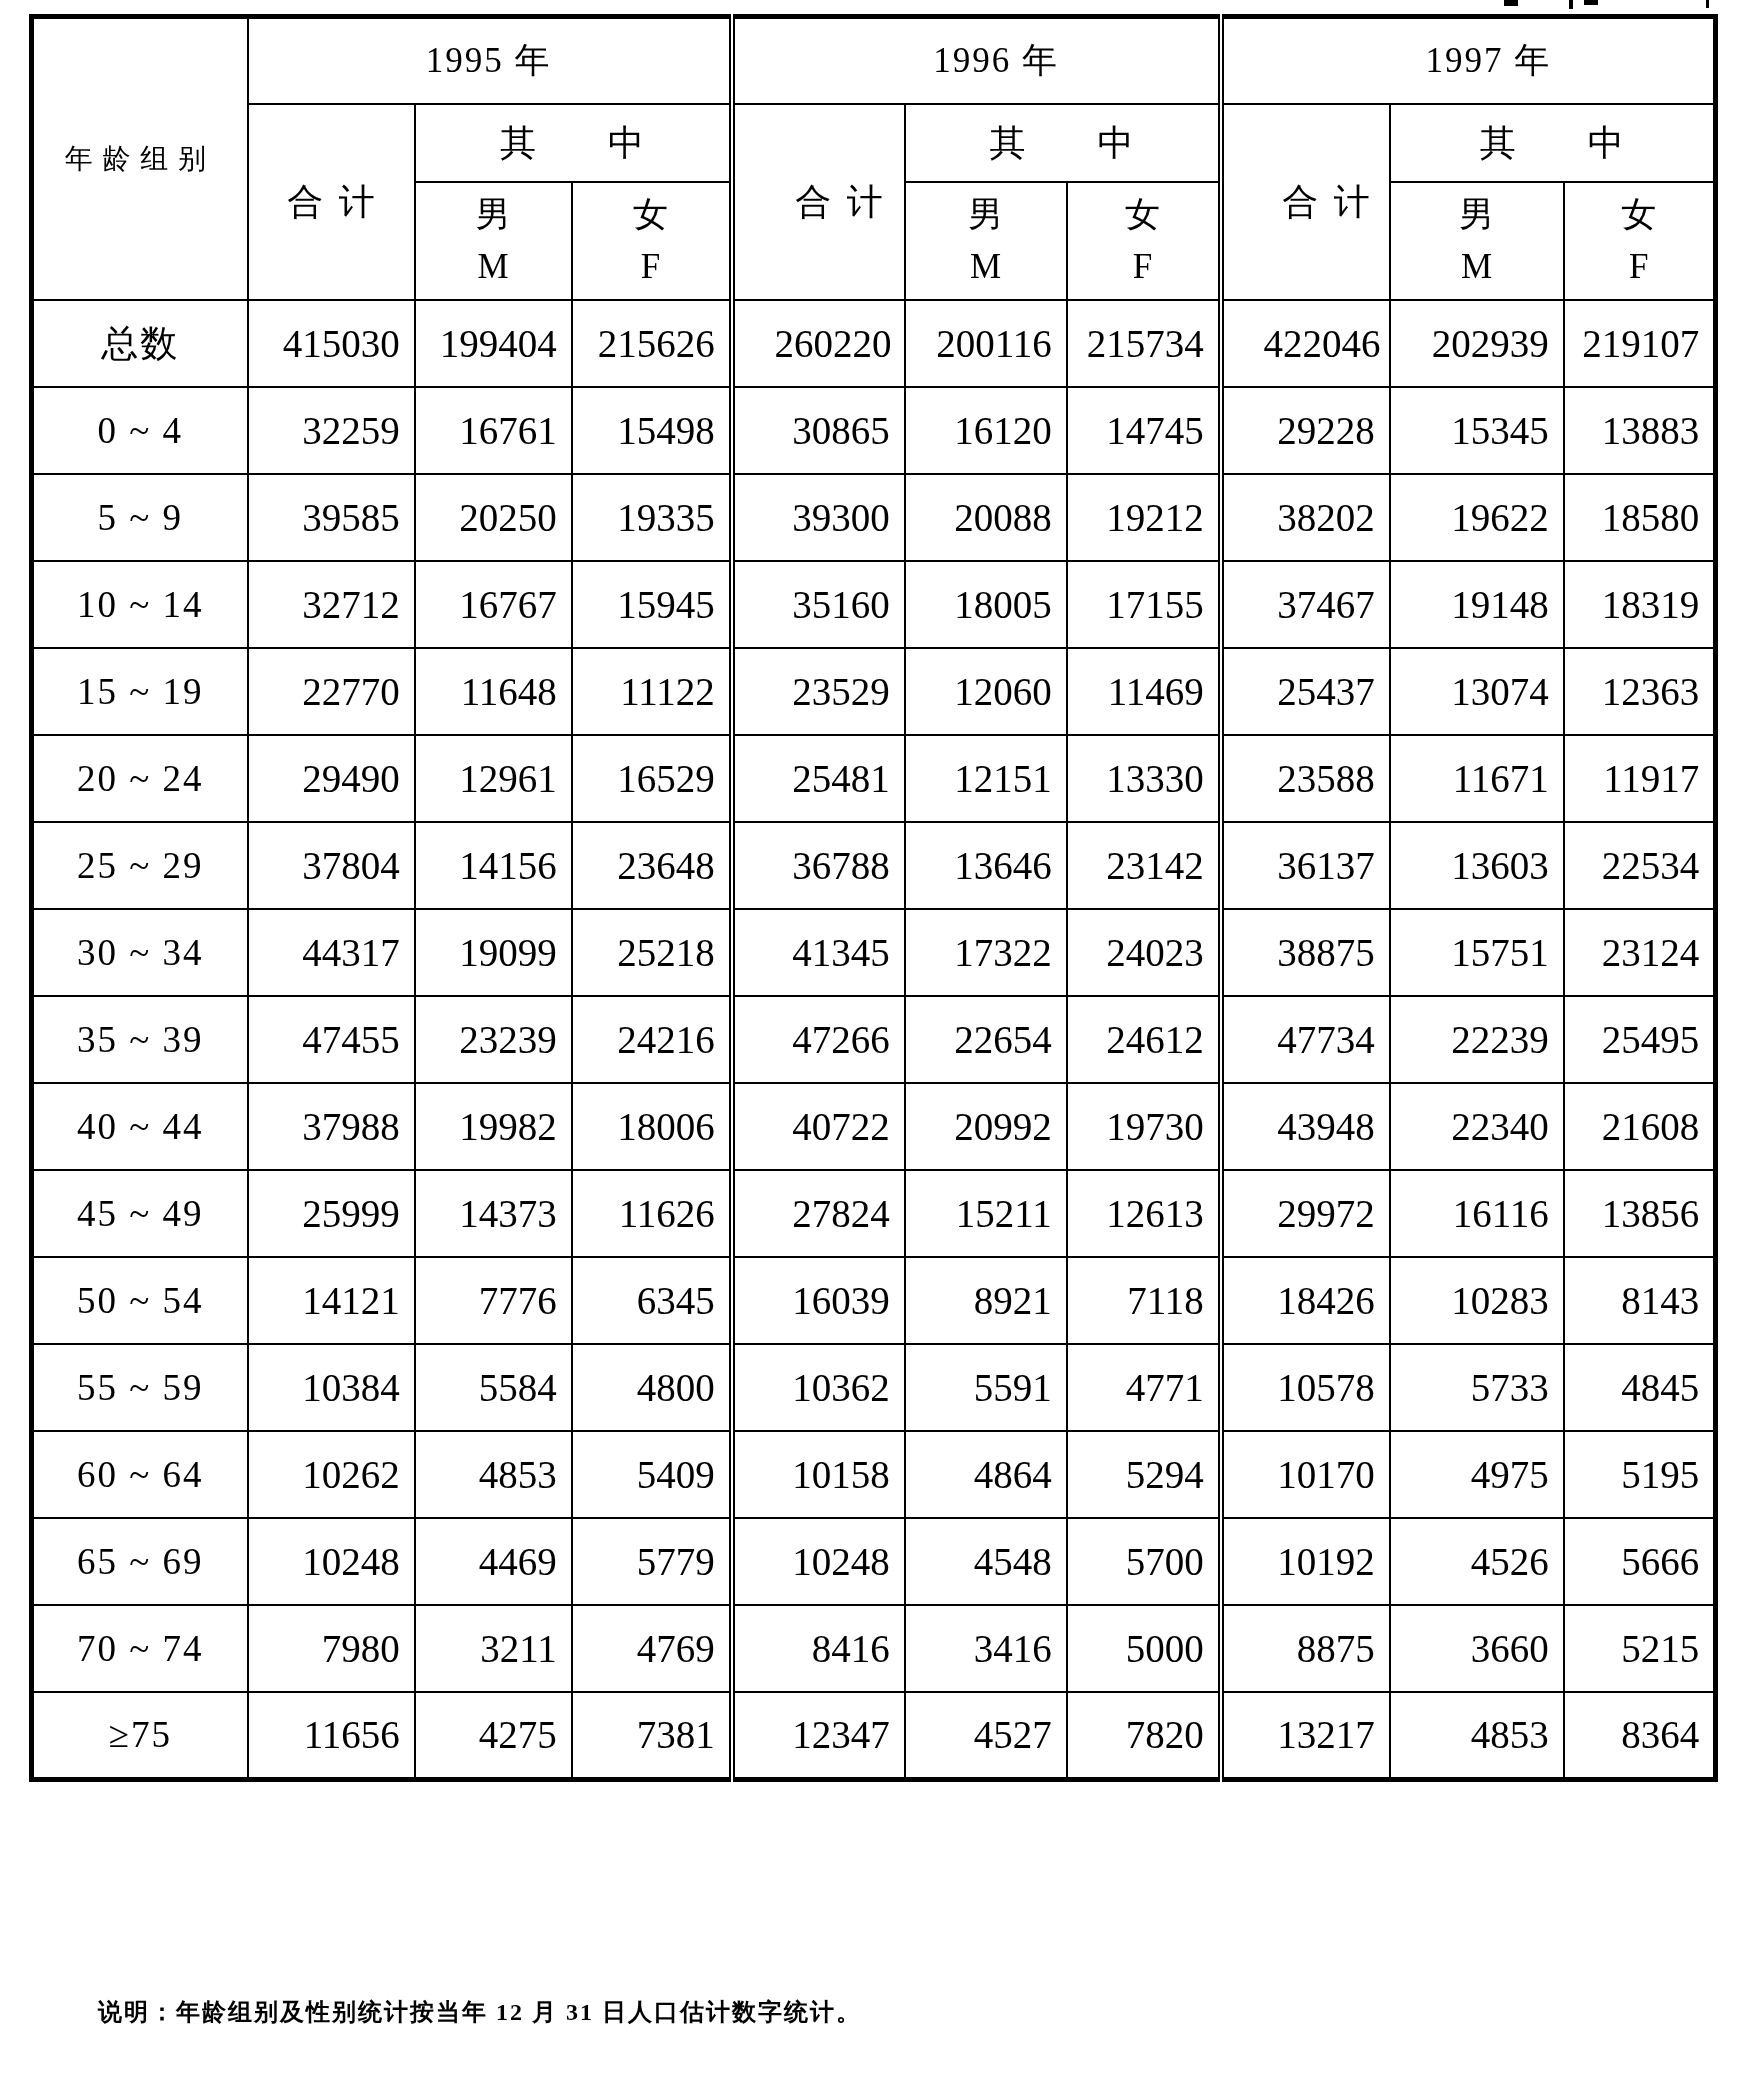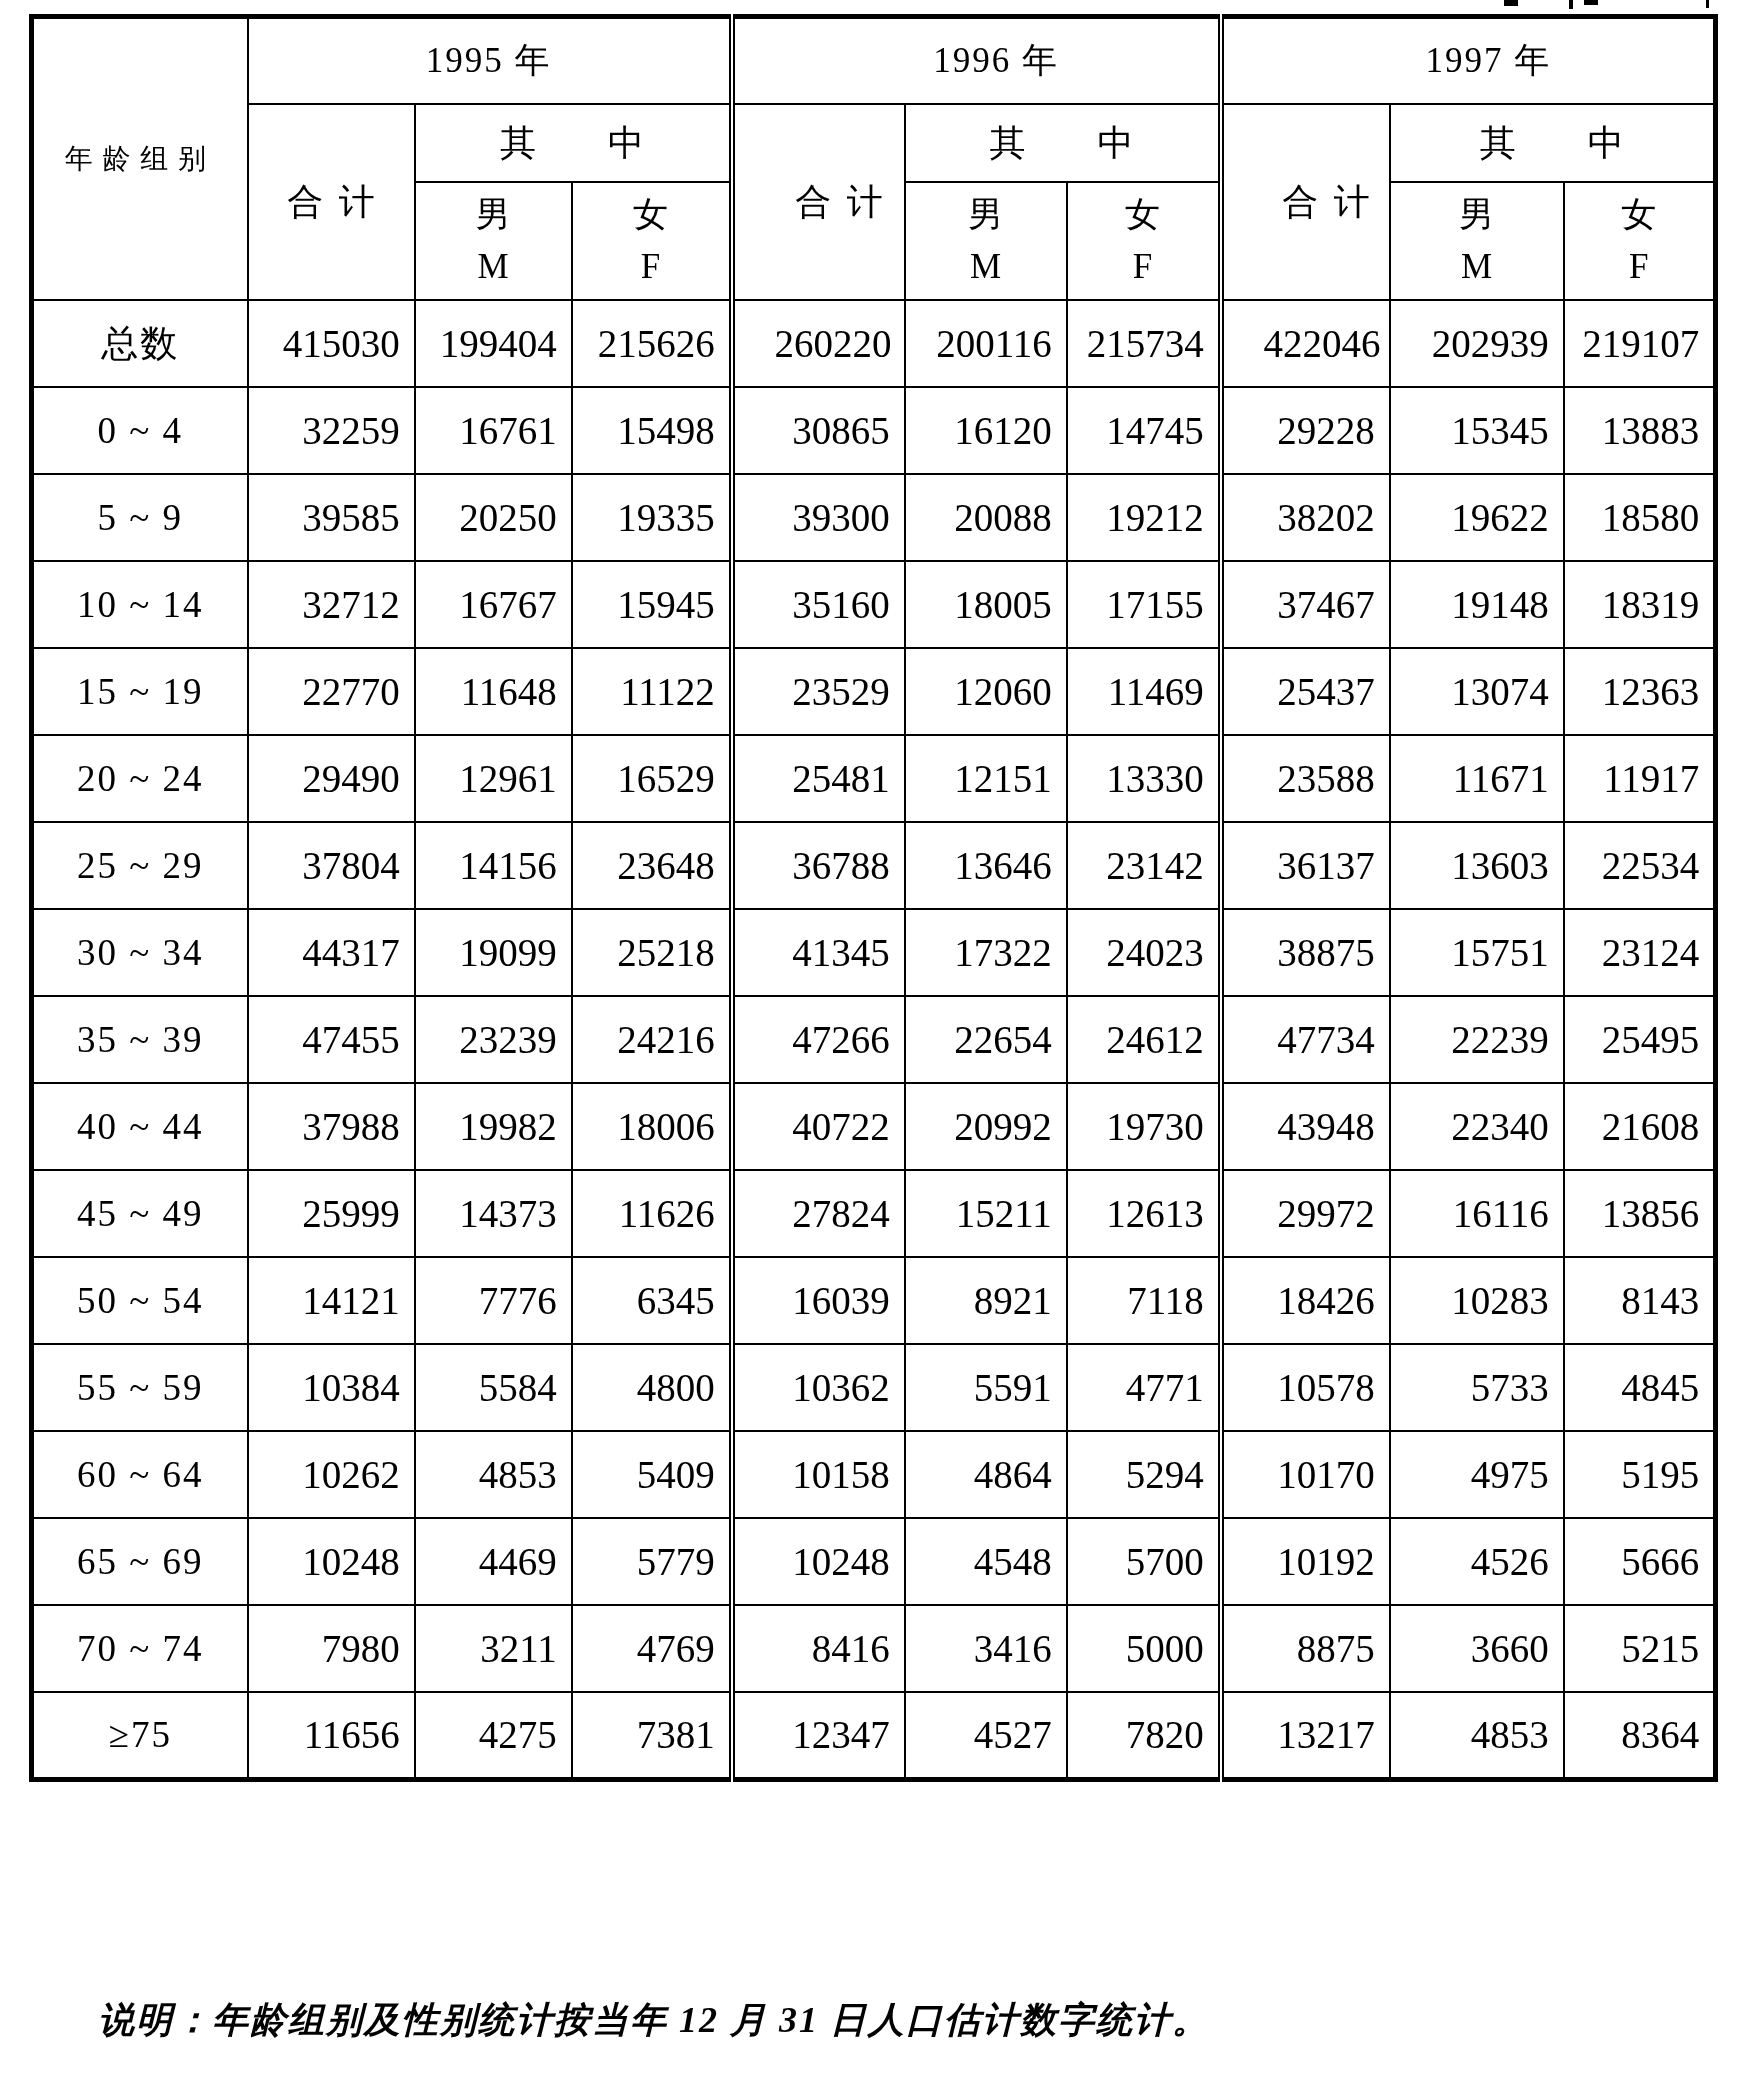--- a/index.html
+++ b/index.html
@@ -46,25 +46,24 @@
   th.among   { font-size: 36px; }
   th.mf      { font-size: 35px; text-align: center; line-height: 1.5; }
   th.mf div  { text-align: center; }
 
   td.age { text-align: center; font-size: 37px; letter-spacing: 2px; }
   td.num { text-align: right; font-size: 39px; padding-right: 13.7px; font-stretch: condensed; }
 
   .footnote {
     position: absolute;
     top: 1996px; left: 98px;
-    font-size: 36px;
+    font-size: 24px;
     font-weight: bold;
     letter-spacing: 2px;
     white-space: nowrap;
-    font-style: italic;
   }
 </style>
 </head>
 <body>
 
 <div class="page">
 
   <div class="frag">
     <i class="f1"></i>
       <i class="f2"></i>

